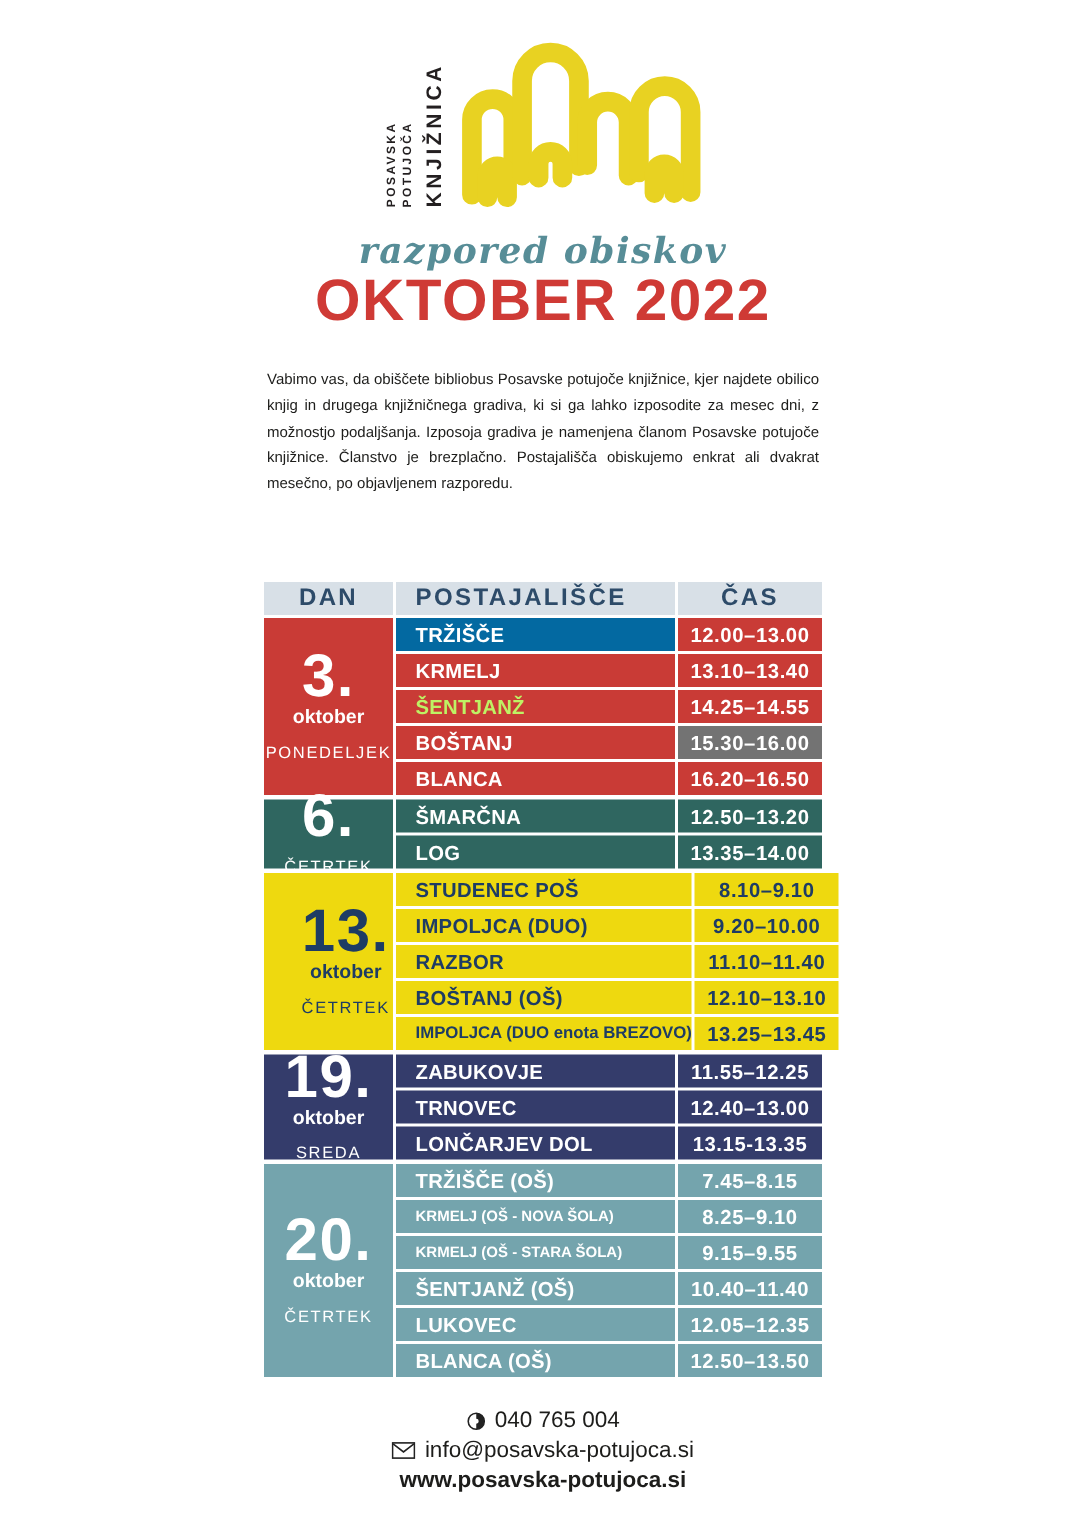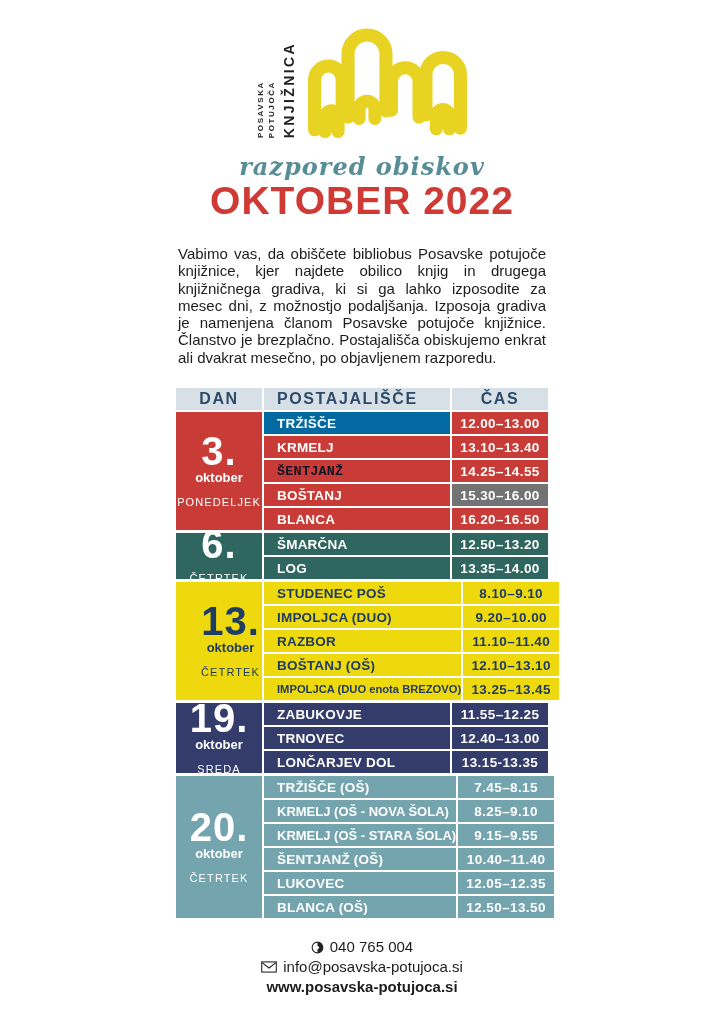--- a/index.html
+++ b/index.html
@@ -29,21 +29,21 @@
   .title-block { position:absolute; top:154px; left:0; right:0; text-align:center; }
   .subtitle {
     font-family:"DejaVu Serif", serif; font-style:italic; font-weight:600;
     font-size:24px; letter-spacing:1px; line-height:1.1;
   }
   .month-title { font-size:39px; font-weight:bold; letter-spacing:1px; line-height:1.05; margin-top:1px; }
 
   
   .intro {
     position:absolute; top:245px; left:178px; width:368px;
-    font-size:15px; line-height:17.3px; text-align:justify; color:#1d1d1b;
+    font-size:10px; line-height:17.3px; text-align:justify; color:#1d1d1b;
   }
 
   
   .schedule { position:absolute; top:388px; left:176px; width:372px; }
   .thead { display:grid; grid-template-columns:86px 1fr 96px; column-gap:2px; }
   .th {
     height:22px; display:flex; align-items:center;
     font-weight:bold; font-size:16px; letter-spacing:1.6px;
   }
   .th-dan, .th-cas { justify-content:center; }
@@ -56,21 +56,21 @@
   .group:first-of-type { margin-top:2px; }
   .day-cell {
     grid-column:1; display:flex; flex-direction:column;
     align-items:center; justify-content:center; text-align:center;
   }
   .day-num     { font-size:40px; font-weight:bold; line-height:0.85; letter-spacing:1px; }
   .day-month   { font-size:13px; font-weight:bold; margin-top:3px; line-height:1.05; }
   .day-weekday { font-size:11px; font-weight:normal; letter-spacing:1.1px; margin-top:11px; line-height:1.1; }
   .cell { display:flex; align-items:center; font-weight:bold; font-size:13.5px; }
   .stop { grid-column:2; padding-left:13px; white-space:nowrap; letter-spacing:0.2px; }
-  .stop.long  { font-size:13px; letter-spacing:0; }
+  .stop.long  { font-size:10px; letter-spacing:0; }
   .stop.xlong { font-size:11.2px; letter-spacing:0; }
   .time { grid-column:3; justify-content:center; letter-spacing:0.4px; }
 
   
   .footer { position:absolute; top:937px; left:0; right:0; text-align:center; }
   .f-line {
     display:flex; justify-content:center; align-items:center; gap:6px;
     font-size:15px; line-height:20px; color:#1d1d1b;
   }
   .f-web { font-weight:bold; }
@@ -115,21 +115,21 @@
         <div class="group">
           <div class="day-cell" style="background: rgb(201, 59, 54); color: rgb(255, 255, 255); grid-row: 1 / span 5;">
             <div class="day-num">3.</div>
             <div class="day-month">oktober</div>
             <div class="day-weekday">PONEDELJEK</div>
           </div>
           <div class="cell stop" style="background: #0369a1; color: rgb(255, 255, 255);">TRŽIŠČE</div>
           <div class="cell time" style="background: rgb(201, 59, 54); color: rgb(255, 255, 255);">12.00–13.00</div>
           <div class="cell stop" style="background: rgb(201, 59, 54); color: rgb(255, 255, 255);">KRMELJ</div>
           <div class="cell time" style="background: rgb(201, 59, 54); color: rgb(255, 255, 255);">13.10–13.40</div>
-          <div class="cell stop" style="background: rgb(201, 59, 54); color: #0f172a; font-family: Liberation Mono, monospace;">ŠENTJANŽ</div>
+          <div class="cell stop" style="background: rgb(201, 59, 54); color: #bef264;">ŠENTJANŽ</div>
           <div class="cell time" style="background: rgb(201, 59, 54); color: rgb(255, 255, 255);">14.25–14.55</div>
           <div class="cell stop" style="background: rgb(201, 59, 54); color: rgb(255, 255, 255);">BOŠTANJ</div>
           <div class="cell time" style="background: #737373; color: rgb(255, 255, 255);">15.30–16.00</div>
           <div class="cell stop" style="background: rgb(201, 59, 54); color: rgb(255, 255, 255);">BLANCA</div>
           <div class="cell time" style="background: rgb(201, 59, 54); color: rgb(255, 255, 255);">16.20–16.50</div>
         </div>
         <div class="group">
           <div class="day-cell" style="background: rgb(47, 102, 96); color: rgb(255, 255, 255); grid-row: 1 / span 2;">
             <div class="day-num">6.</div>
             <div class="day-weekday">ČETRTEK</div>

